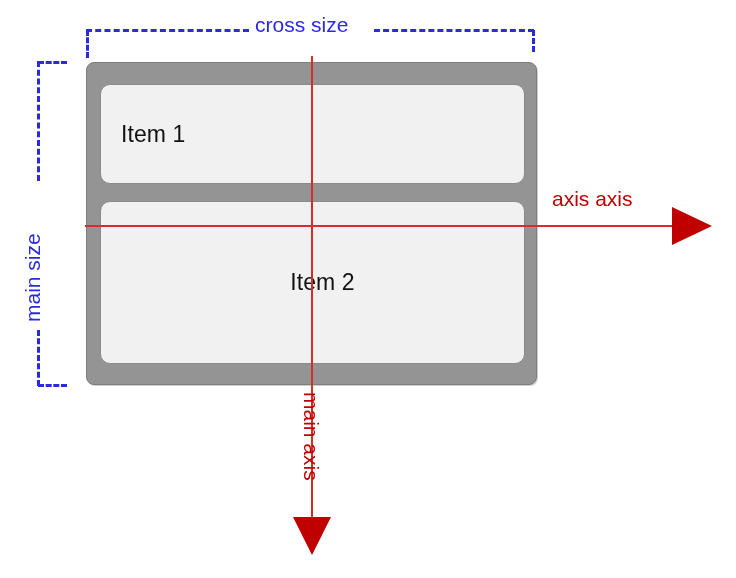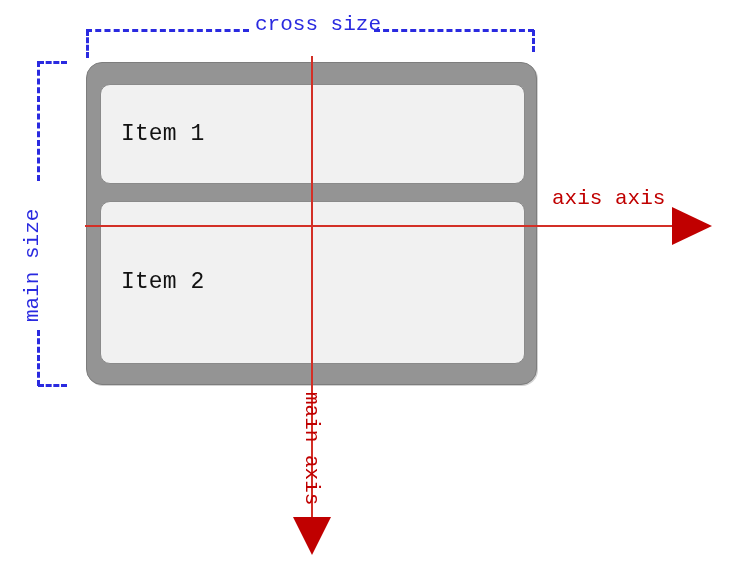--- a/index.html
+++ b/index.html
@@ -11,50 +11,49 @@
     width: 736px;
     height: 578px;
     font-family: "Liberation Sans", sans-serif;
     overflow: hidden;
   }
   #stage {
     position: relative;
     width: 656px;
     height: 578px;
     background: #ffffff;
-    font-family: Liberation Mono, monospace;
   }
 
   
   #flex-container {
     position: absolute;
     left: 86px;
     top: 62px;
     width: 451px;
     height: 323px;
     box-sizing: border-box;
     background: #949494;
     border: 1px solid #7d7d7d;
-    border-radius: 16px;
+    border-radius: 8px;
     padding: 13px;
     box-shadow: 1px 1px 0 rgba(0,0,0,0.18);
   }
   .flex-item {
     position: absolute;
     left: 13px;
     width: 425px;
     box-sizing: border-box;
     background: #f1f1f1;
     border: 1px solid #8a8a8a;
     border-radius: 10px;
     display: flex;
     align-items: center;
   }
   #flex-item-1 { top: 21px;  height: 100px; }
-  #flex-item-2 { top: 138px; height: 163px; }
+  #flex-item-2 { top: 138px; height: 163px; justify-content: center; }
   .flex-item-label {
     margin-left: 20px;
     font-size: 23px;
     color: #121212;
     letter-spacing: 0.1px;
     line-height: 1;
   }
 
   
   .axis-line-h {

